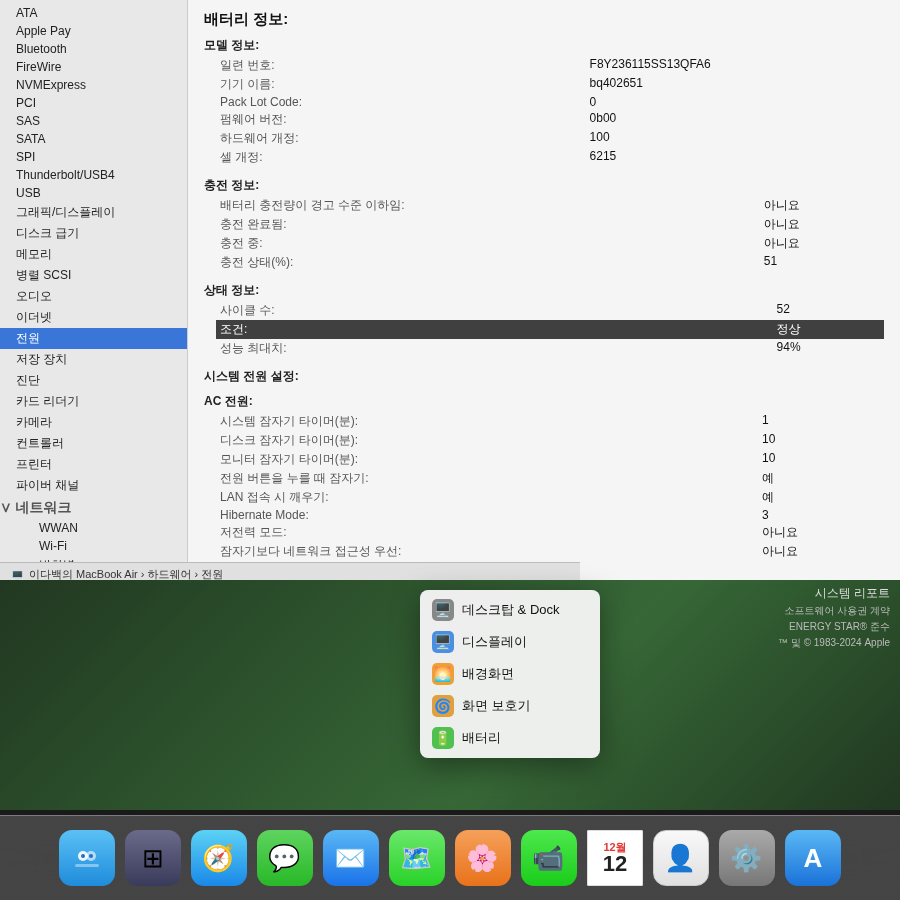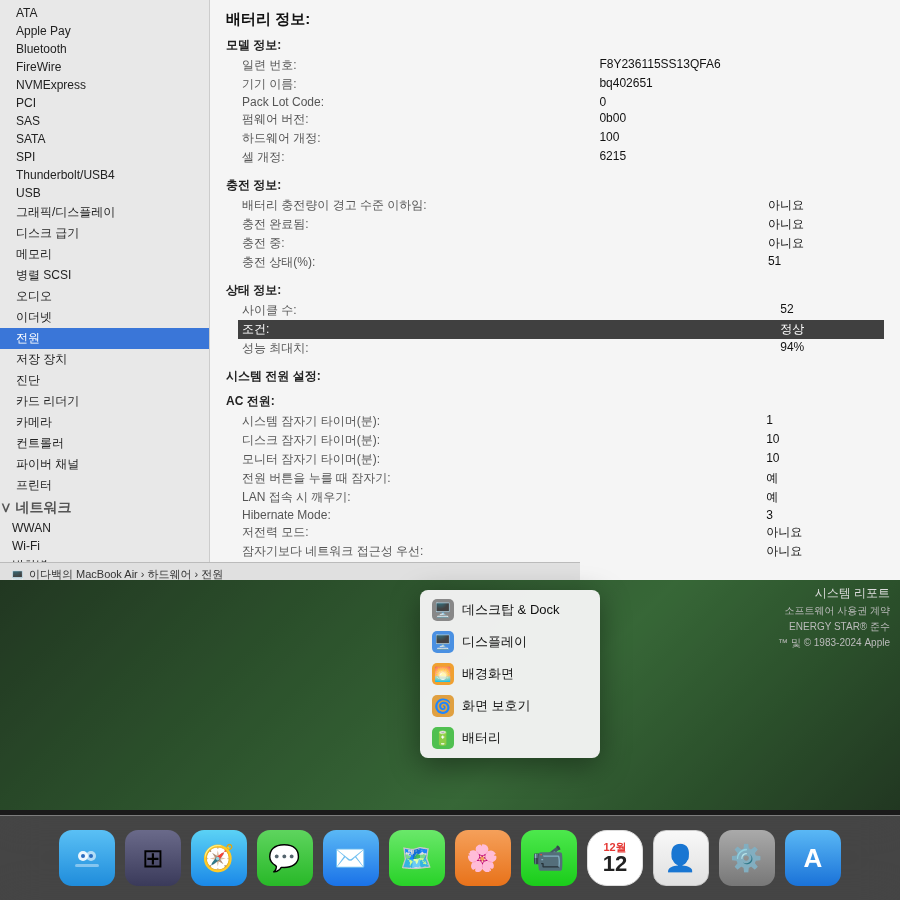--- a/index.html
+++ b/index.html
@@ -18,21 +18,21 @@
       top: 0; left: 0;
       width: 900px;
       height: 580px;
       background: #f0f0f0;
       display: flex;
       flex-direction: row;
     }
 
     
     .sidebar {
-      width: 210px;
+      width: 188px;
       background: #e8e8e8;
       border-right: 1px solid #ccc;
       overflow-y: auto;
       font-size: 12px;
       color: #222;
       padding-top: 4px;
     }
     .sidebar-item {
       padding: 2px 8px 2px 16px;
       cursor: pointer;
@@ -43,21 +43,21 @@
       color: white;
     }
     .sidebar-item.category {
       font-weight: bold;
       padding-left: 0;
       color: #555;
       font-size: 14px;
       margin-top: 1px;
     }
     .sidebar-item.sub {
-      padding-left: 12px;
+      padding-left: 39px;
     }
 
     
     .main-content {
       flex: 1;
       background: #f5f5f5;
       overflow-y: auto;
       padding: 10px 16px;
       font-size: 12px;
       color: #222;
@@ -237,21 +237,21 @@
     .facetime-icon { background: linear-gradient(180deg, #4de84d 0%, #1acc1a 100%); }
     .settings-icon { background: linear-gradient(180deg, #aaa 0%, #777 100%); }
     .appstore-icon { background: linear-gradient(180deg, #5ab8f5 0%, #1a72d8 100%); }
 
     .date-badge {
       display: flex;
       flex-direction: column;
       align-items: center;
       justify-content: center;
       background: white;
-      border-radius: 20px;
+      border-radius: 1px;
       width: 56px;
       height: 56px;
       border: 1px solid #ddd;
     }
     .date-badge-month {
       font-size: 11px;
       color: #e53935;
       font-weight: bold;
       line-height: 1;
     }
@@ -284,22 +284,22 @@
     <div class="sidebar-item">메모리</div>
     <div class="sidebar-item">병렬 SCSI</div>
     <div class="sidebar-item">오디오</div>
     <div class="sidebar-item">이더넷</div>
     <div class="sidebar-item selected">전원</div>
     <div class="sidebar-item">저장 장치</div>
     <div class="sidebar-item">진단</div>
     <div class="sidebar-item">카드 리더기</div>
     <div class="sidebar-item">카메라</div>
     <div class="sidebar-item">컨트롤러</div>
+    <div class="sidebar-item">프린터</div>
     <div class="sidebar-item">파이버 채널</div>
-    <div class="sidebar-item">프린터</div>
     <div class="sidebar-item category">∨ 네트워크</div>
     <div class="sidebar-item sub">WWAN</div>
     <div class="sidebar-item sub">Wi-Fi</div>
     <div class="sidebar-item sub">방화벽</div>
     <div class="sidebar-item sub">볼륨</div>
 
   </div>
 
   <div class="main-content">
     <div class="section-title">배터리 정보:</div>

